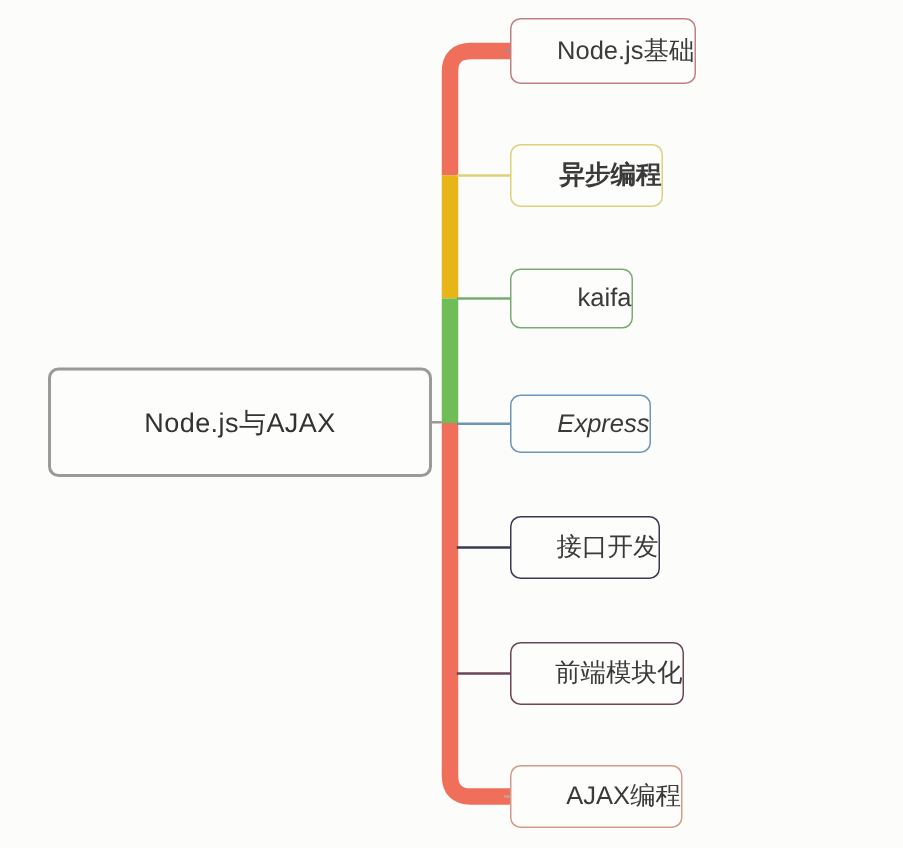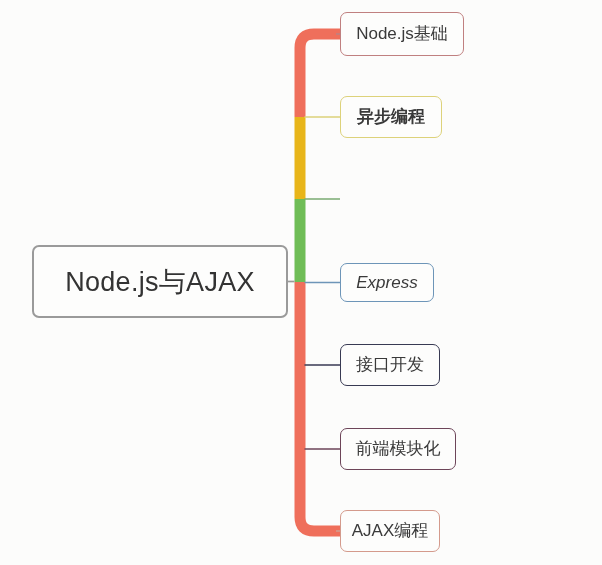--- a/index.html
+++ b/index.html
@@ -33,28 +33,29 @@
     display: flex;
     align-items: center;
     justify-content: center;
     white-space: nowrap;
     color: #3a3a3a;
   }
   .root-node {
     border-width: 2px;
     border-color: #9a9a9a;
     border-radius: 7px;
-    font-size: 27px;
+    font-size: 18px;
     letter-spacing: 0.3px;
     color: #333333;
   }
   .topic-node {
     border-width: 1.7px;
     border-radius: 7px;
     font-size: 17px;
+    justify-content: flex-end;
   }
   .topic-node .label {
     display: block;
     line-height: 1;
     padding-bottom: 1px;
   }
 </style>
 </head>
 <body style="background: rgb(252, 252, 251);">
 
@@ -78,26 +79,29 @@
   <div class="node root-node" style="left: 32px; top: 245px; width: 256px; height: 73px; border-color: rgb(154, 154, 154);">
     <span class="label">Node.js与AJAX</span>
   </div>
 
   <div class="node topic-node" style="left: 340px; top: 12px; width: 124px; height: 44px; border-color: rgb(192, 128, 128);">
     <span class="label">Node.js基础</span>
   </div>
   <div class="node topic-node" style="left: 340px; top: 96px; width: 102px; height: 42px; border-color: rgb(221, 210, 122); font-weight: bold;">
     <span class="label">异步编程</span>
   </div>
+  <div class="node topic-node" style="left: 340px; top: 179px; width: 82px; height: 40px; border-color: rgb(122, 171, 114);">
+    <span class="label">kaifa</span>
+  </div>
   <div class="node topic-node" style="left: 340px; top: 263px; width: 94px; height: 39px; border-color: rgb(109, 149, 184); font-style: italic;">
     <span class="label">Express</span>
   </div>
   <div class="node topic-node" style="left: 340px; top: 344px; width: 100px; height: 42px; border-color: rgb(56, 58, 83); font-family: Liberation Serif, serif;">
     <span class="label">接口开发</span>
   </div>
   <div class="node topic-node" style="left: 340px; top: 428px; width: 116px; height: 42px; border-color: rgb(109, 69, 89); font-family: Liberation Serif, serif;">
     <span class="label">前端模块化</span>
   </div>
-  <div class="node topic-node" style="left: 340px; top: 510px; width: 100px; height: 42px; border-color: rgb(212, 154, 140);">
+  <div class="node topic-node" style="left: 340px; top: 510px; width: 115px; height: 42px; border-color: rgb(212, 154, 140);">
     <span class="label">AJAX编程</span>
   </div>
 
 </div>
 
 </body></html>

